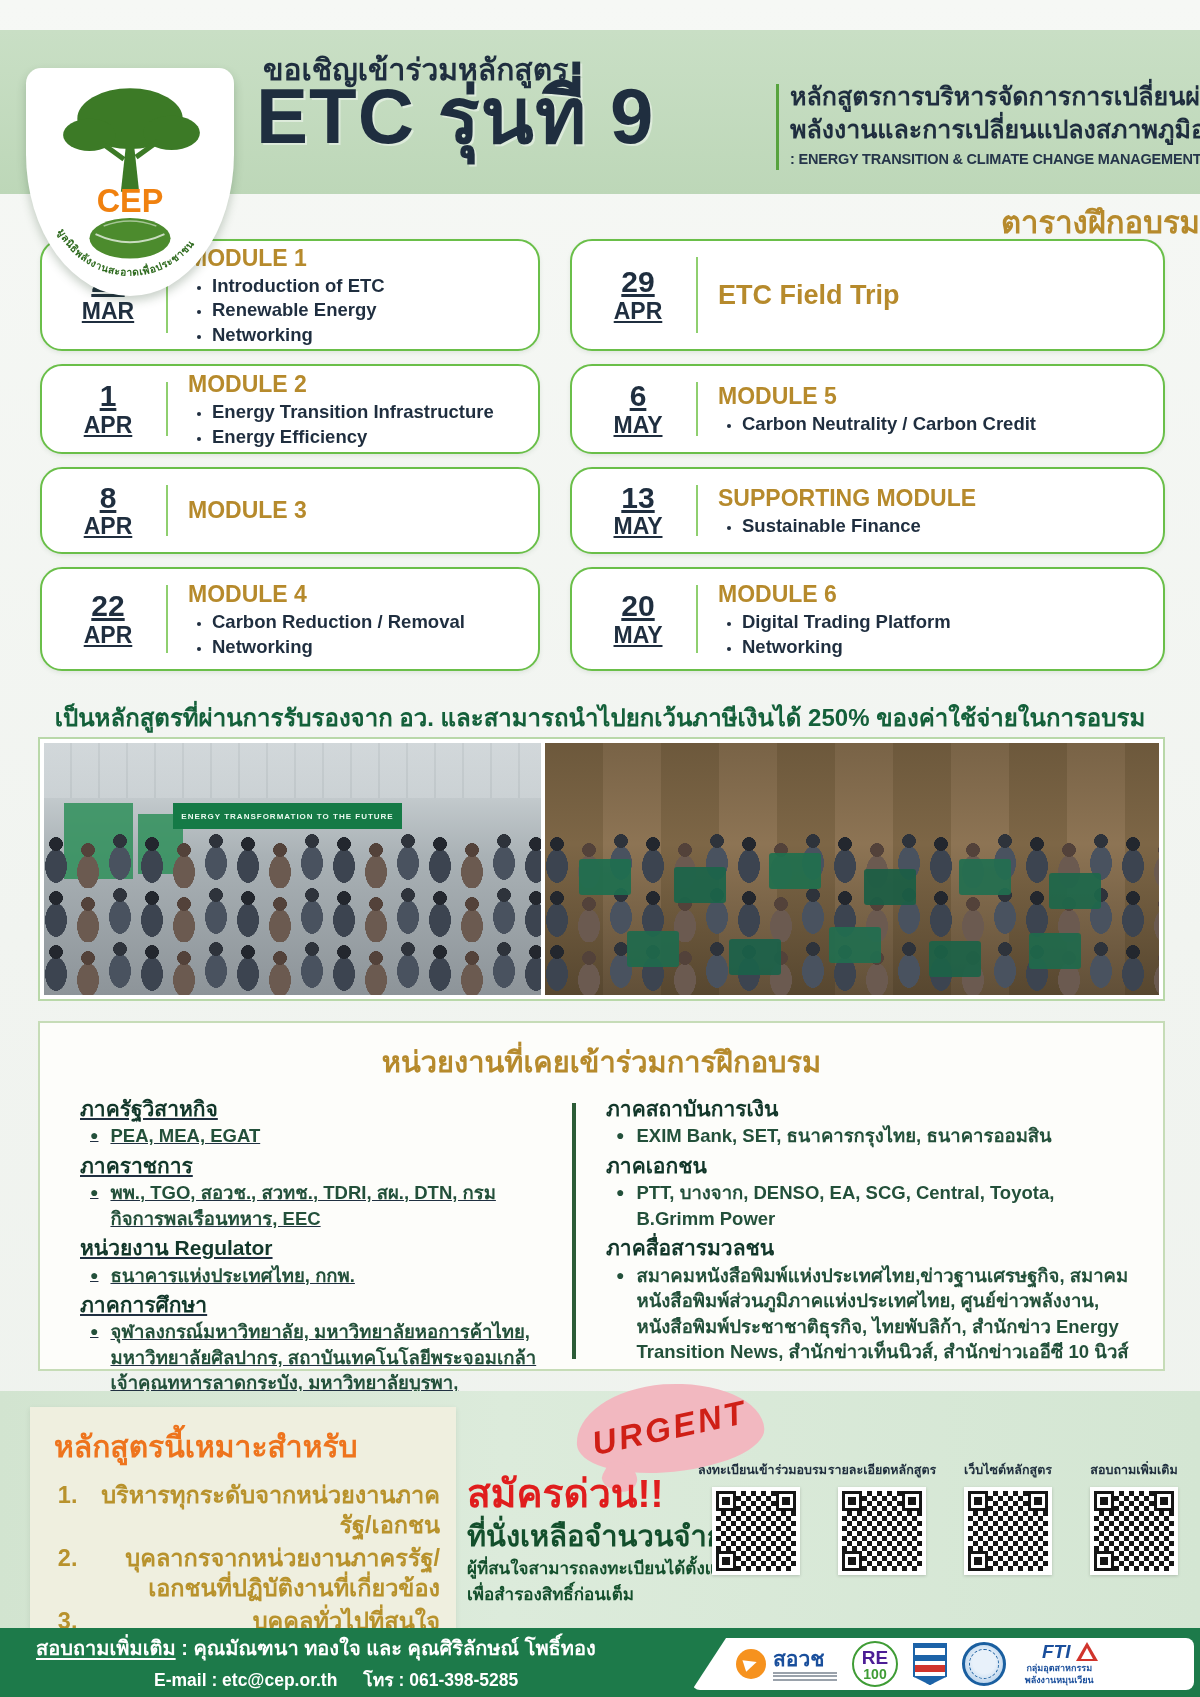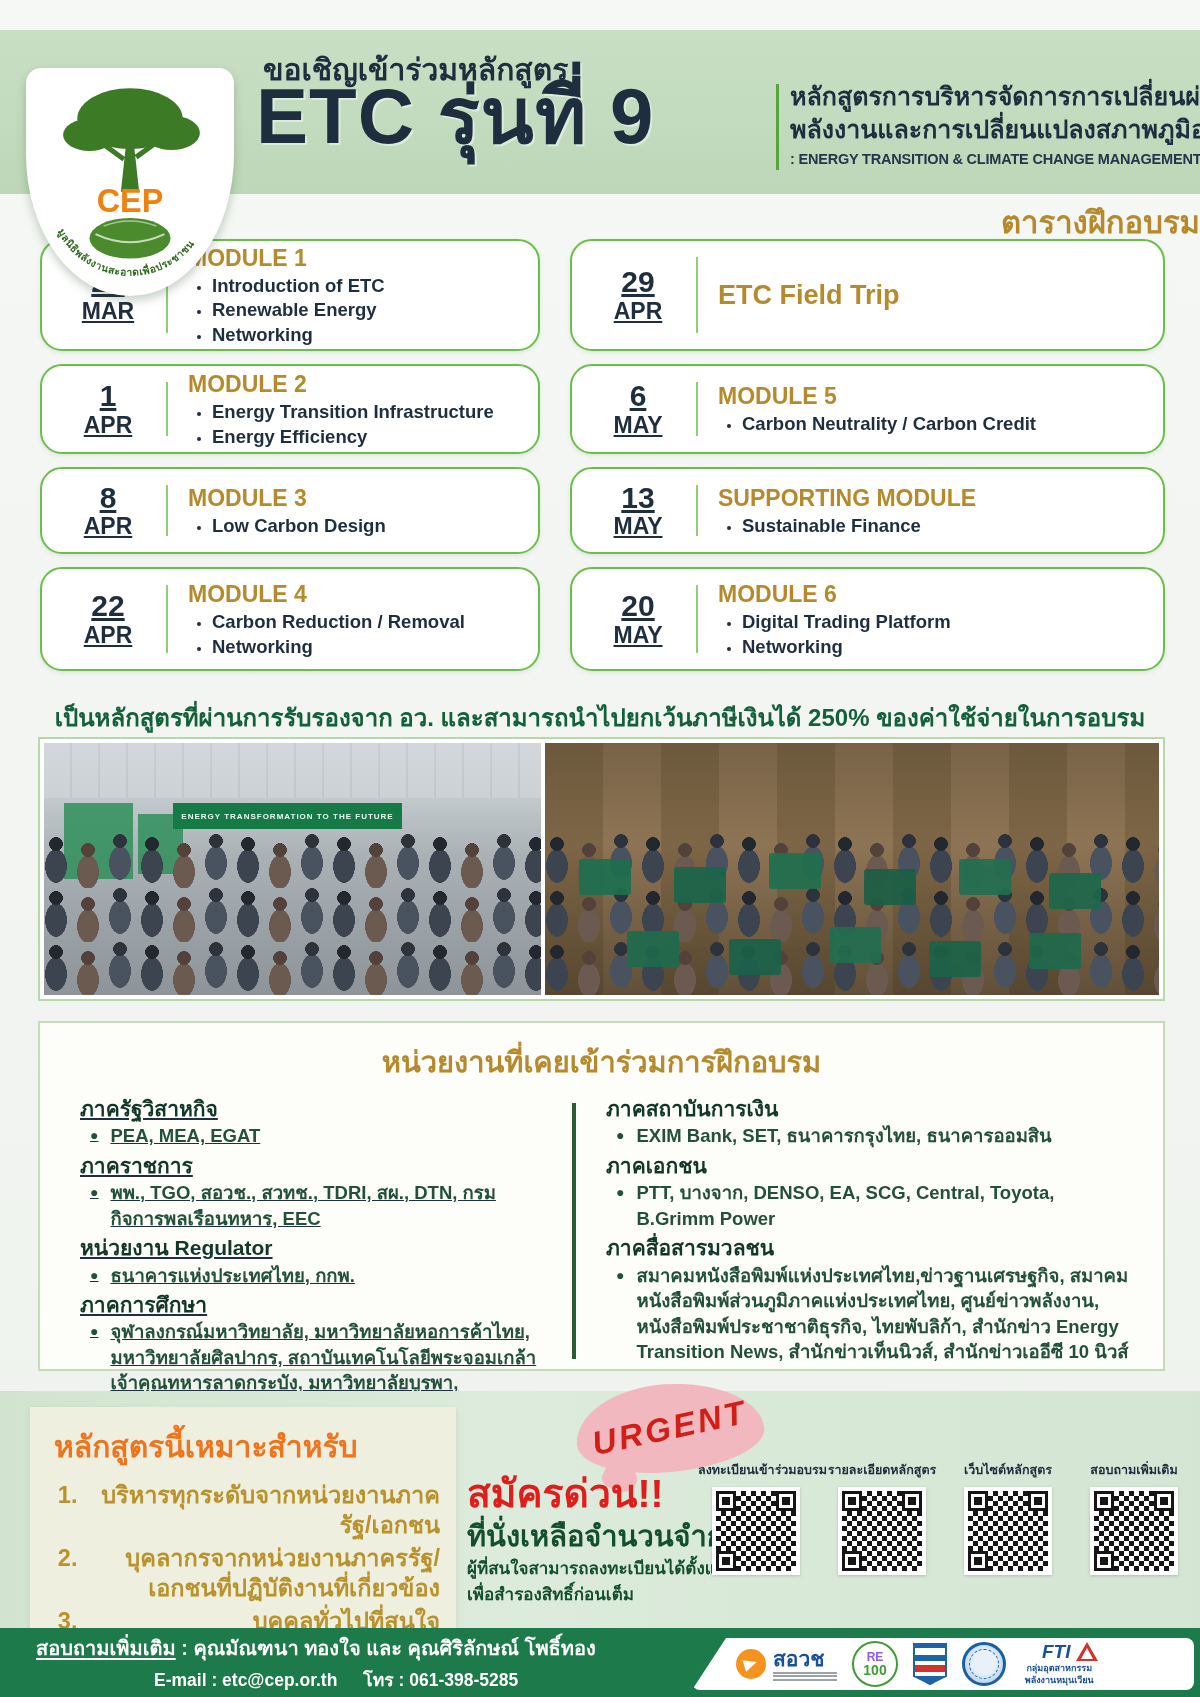--- a/index.html
+++ b/index.html
@@ -103,21 +103,21 @@
   .f-line2 .gap{display:inline-block;width:26px;}
   .logo-band{position:absolute;right:6px;top:10px;width:502px;height:52px;background:#fff;border-radius:8px;
     clip-path:polygon(34px 0,100% 0,100% 100%,0 100%);display:flex;align-items:center;gap:15px;padding:0 14px 0 44px;}
   .nxpo{display:flex;align-items:center;gap:7px;}
   .nxpo-circle{width:30px;height:30px;border-radius:50%;background:#f6921e;position:relative;flex:0 0 30px;}
   .nxpo-circle::after{content:"";position:absolute;left:8px;top:9px;width:0;height:0;border-top:6px solid transparent;border-bottom:6px solid transparent;border-left:13px solid #fff;transform:rotate(-18deg);}
   .nxpo-text{font-size:21px;font-weight:800;color:#1a4f9c;line-height:1;}
   .nxpo-bars{margin-top:3px;}
   .nxpo-bars div{width:64px;height:2px;background:#9aa2ab;margin-top:1.5px;}
   .re100{width:46px;height:46px;border-radius:50%;border:2px solid #3f9c35;display:flex;flex-direction:column;align-items:center;justify-content:center;line-height:1;flex:0 0 46px;}
-  .re100 .t1{font-size:12px;font-weight:800;color:#8b5cf6;}
+  .re100 .t1{font-size:19px;font-weight:800;color:#4c1d95;}
   .re100 .t2{font-size:14px;font-weight:800;color:#3f9c35;}
   .shield{width:34px;height:42px;flex:0 0 34px;clip-path:polygon(50% 100%,0 80%,0 0,100% 0,100% 80%);
     background:linear-gradient(180deg,#ffffff 0 22%,#1c63a8 22% 38%,#ffffff 38% 50%,#d0342c 50% 66%,#ffffff 66% 78%,#1c63a8 78% 100%);border-top:3px solid #1c63a8;box-shadow:inset 0 0 0 2px #1c63a8;}
   .seal{width:44px;height:44px;flex:0 0 44px;border-radius:50%;border:3px solid #1a5fa0;background:radial-gradient(circle at 50% 45%,#e8f1fa 0 40%,#9cc0e2 100%);position:relative;}
   .seal::after{content:"";position:absolute;inset:4px;border:1px dashed #1a5fa0;border-radius:50%;}
   .fti{display:flex;flex-direction:column;align-items:center;line-height:1;}
   .fti-row{display:flex;align-items:flex-end;gap:5px;margin-left:21px;}
   .fti-text{font-size:19px;font-weight:800;font-style:italic;color:#1a4f9c;}
   .fti-tri{width:0;height:0;border-left:11px solid transparent;border-right:11px solid transparent;border-bottom:19px solid #d0342c;position:relative;}
   .fti-tri::after{content:"";position:absolute;left:-6px;top:6px;width:0;height:0;border-left:6px solid transparent;border-right:6px solid transparent;border-bottom:11px solid #fff;}
@@ -217,23 +217,20 @@
     </div>
 
     <div class="card">
       <div class="card-date">
         <div class="day">8</div>
         <div class="month">APR</div>
       </div>
       <div class="card-sep"></div>
       <div class="card-body">
         <div class="module-title">MODULE 3</div>
-        <ul class="module-items">
-          <li>Low Carbon Design</li>
-        </ul>
       </div>
     </div>
 
     <div class="card">
       <div class="card-date">
         <div class="day">13</div>
         <div class="month">MAY</div>
       </div>
       <div class="card-sep"></div>
       <div class="card-body">

